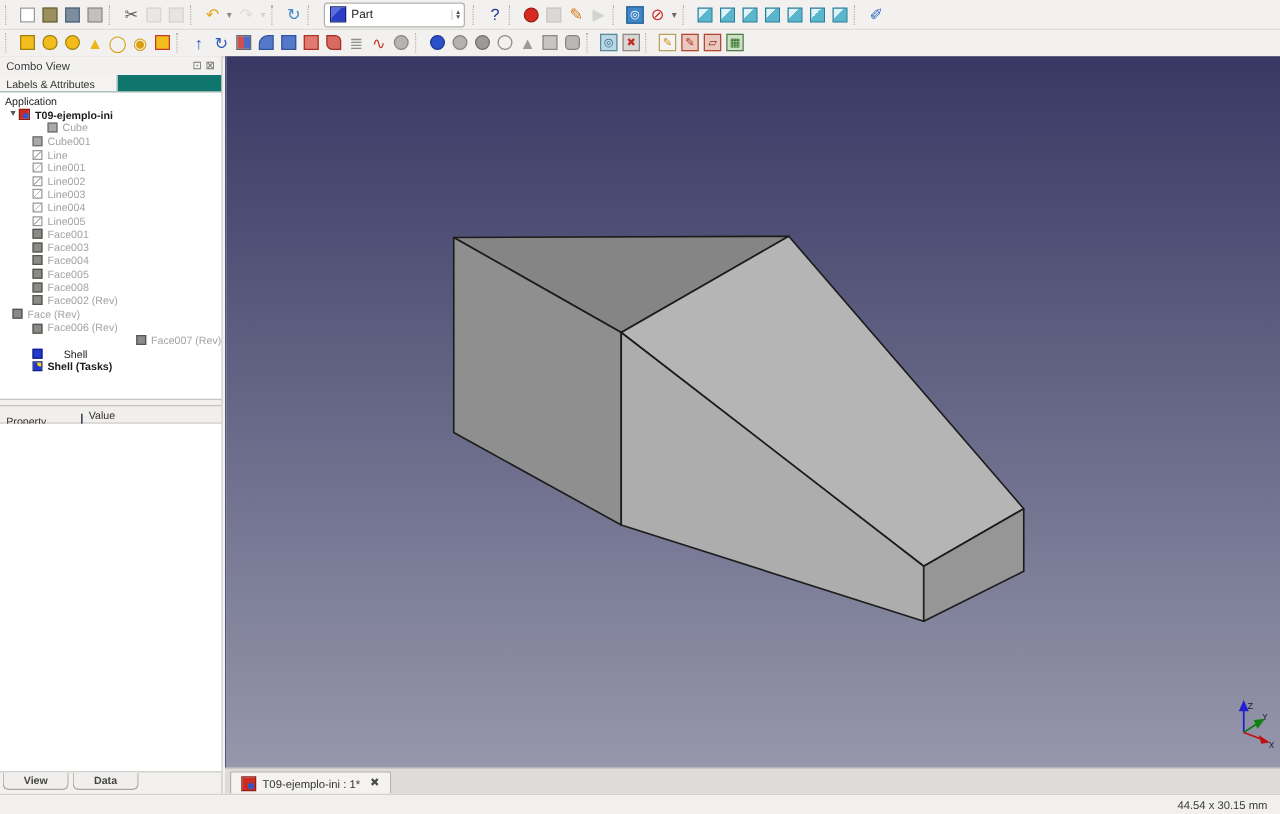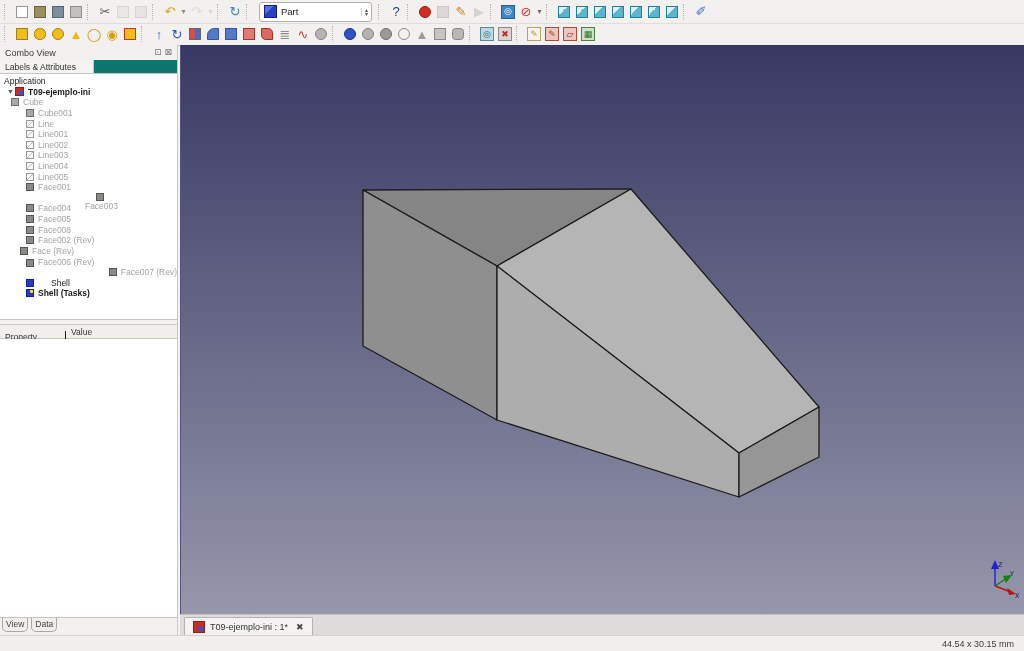--- a/index.html
+++ b/index.html
@@ -61,21 +61,21 @@
   .bold{font-weight:bold;}
   .splitter{height:4px;}
   .prop-header{height:13px;background:#f0efec;border-top:1px solid #c7c5c1;
     border-bottom:1px solid #c7c5c1;display:flex;align-items:center;font-size:8.5px;color:#333;}
   .prop-header .c1{width:60px;border-right:1px solid #0f172a;padding-left:5px;height:100%;
     display:flex;align-items:center;margin-top:11px;}
   .prop-header .c2{padding-left:5px;}
   .prop-body{flex:1;background:#ffffff;border-bottom:1px solid #c7c5c1;}
   .cv-bottom-tabs{height:17px;display:flex;align-items:flex-start;padding-left:2px;}
   .cvb-tab{font-size:8.5px;color:#444;background:#f0efed;border:1px solid #a9a7a3;border-top:none;
-    border-radius:0 0 5px 5px;padding:1px 3px 2px;margin-right:3px;}
+    border-radius:0 0 5px 5px;padding:1px 16px 2px;margin-right:3px;font-weight:bold;}
   
   #viewport-wrap{position:absolute;top:45px;left:180px;right:0;bottom:16px;display:flex;
     flex-direction:column;}
   #view3d{flex:1;position:relative;background:linear-gradient(#383864,#9697ab);
     border-left:1px solid #55557d;}
   #view3d svg{position:absolute;left:0;top:0;}
   #mditabs{height:20px;background:#dedcd8;border-top:1px solid #c2c0bc;display:flex;
     align-items:flex-end;padding-left:4px;}
   .mtab{display:flex;align-items:center;gap:5px;background:#f4f3f1;border:1px solid #b5b3af;
     border-bottom:none;border-radius:2px 2px 0 0;height:17px;padding:0 8px;font-size:9px;color:#333;}
@@ -220,21 +220,21 @@
     </div>
     <div id="tree">
         <div class="trow" style="padding-left: 4px;">
           <span>Application</span>
         </div>
         <div class="trow" style="padding-left: 6px;">
           <span class="texp">▼</span>
           <span class="ti doc"></span>
           <span class="bold">T09-ejemplo-ini</span>
         </div>
-        <div class="trow" style="padding-left: 11px;">
+        <div class="trow" style="padding-left: 38px;">
           <span class="ti cube"></span>
           <span class="muted">Cube</span>
         </div>
         <div class="trow" style="padding-left: 26px;">
           <span class="ti cube"></span>
           <span class="muted">Cube001</span>
         </div>
         <div class="trow" style="padding-left: 26px;">
           <span class="ti line"></span>
           <span class="muted">Line</span>
@@ -256,41 +256,41 @@
           <span class="muted">Line004</span>
         </div>
         <div class="trow" style="padding-left: 26px;">
           <span class="ti line"></span>
           <span class="muted">Line005</span>
         </div>
         <div class="trow" style="padding-left: 26px;">
           <span class="ti face"></span>
           <span class="muted">Face001</span>
         </div>
-        <div class="trow" style="padding-left: 26px; flex-direction: column;">
+        <div class="trow" style="padding-left: 26px;">
           <span class="ti face"></span>
           <span class="muted">Face003</span>
         </div>
         <div class="trow" style="padding-left: 26px;">
           <span class="ti face"></span>
           <span class="muted">Face004</span>
         </div>
         <div class="trow" style="padding-left: 26px;">
           <span class="ti face"></span>
           <span class="muted">Face005</span>
         </div>
         <div class="trow" style="padding-left: 26px;">
           <span class="ti face"></span>
           <span class="muted">Face008</span>
         </div>
         <div class="trow" style="padding-left: 26px;">
           <span class="ti face"></span>
           <span class="muted">Face002 (Rev)</span>
         </div>
-        <div class="trow" style="padding-left: 20px; text-align: right;">
+        <div class="trow" style="padding-left: 10px; text-align: right;">
           <span class="ti face"></span>
           <span class="muted">Face (Rev)</span>
         </div>
         <div class="trow" style="padding-left: 26px; align-items: flex-end;">
           <span class="ti face"></span>
           <span class="muted">Face006 (Rev)</span>
         </div>
         <div class="trow" style="padding-left: 26px; justify-content: flex-end;">
           <span class="ti face"></span>
           <span class="muted">Face007 (Rev)</span>

